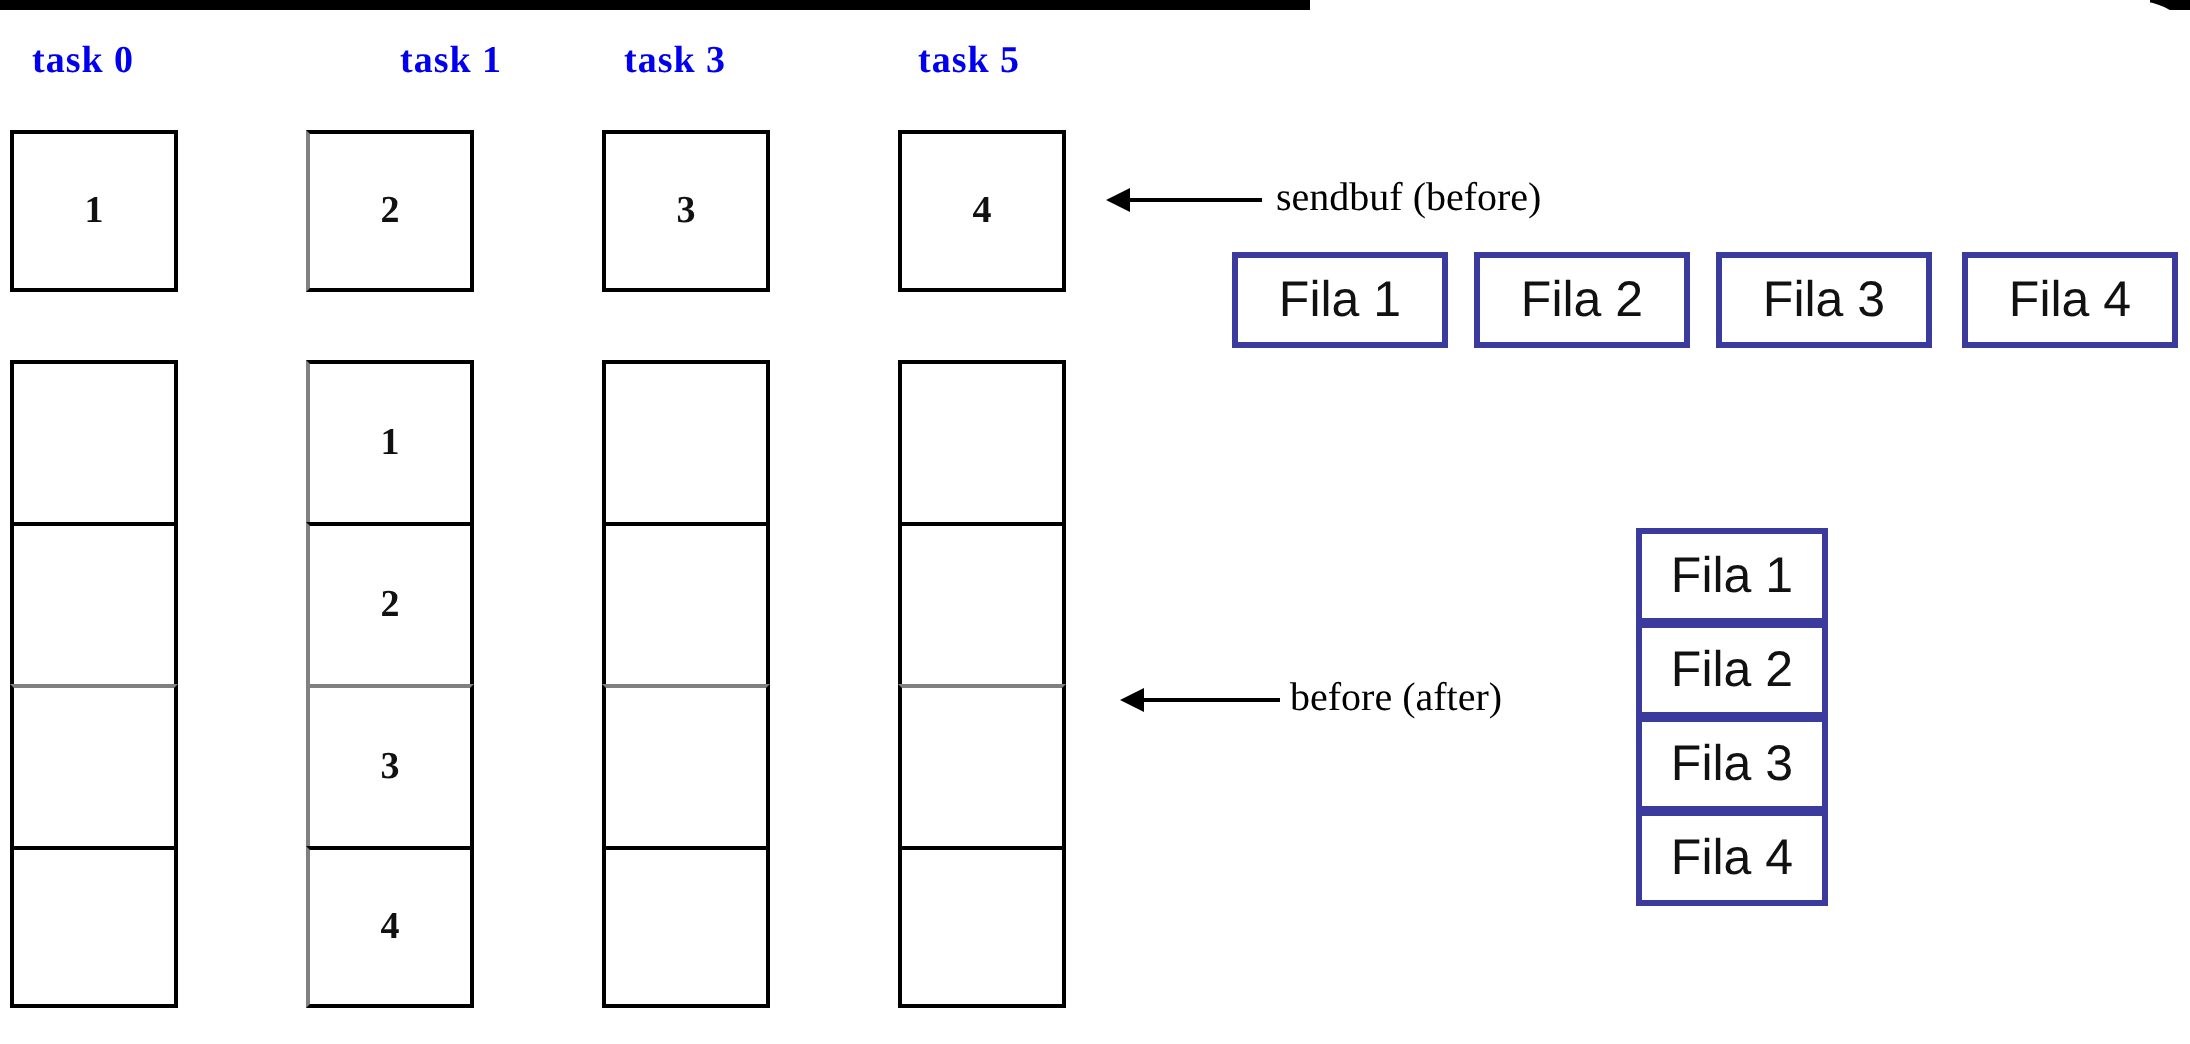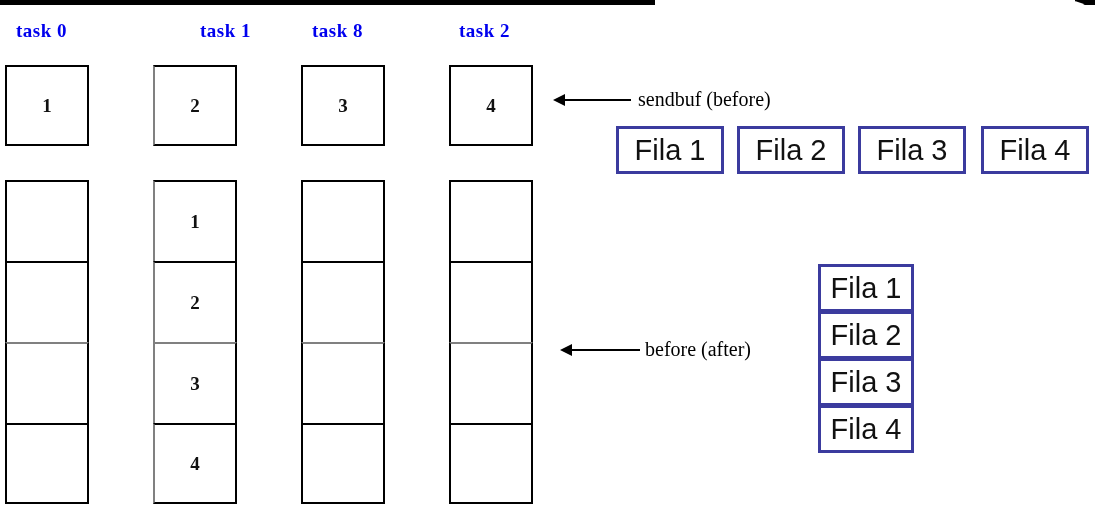--- a/index.html
+++ b/index.html
@@ -127,40 +127,40 @@
   
   .fila-box {
     position: absolute;
     box-sizing: border-box;
     border: 3px solid #3b3b9e;
     background: #ffffff;
     display: flex;
     align-items: center;
     justify-content: center;
     font-family: "Liberation Sans", "DejaVu Sans", sans-serif;
-    font-size: 29px;
+    font-size: 25px;
     color: #111111;
     letter-spacing: 0px;
   }
   .fila-h { width: 108px; height: 48px; }
   .fila-v { width: 96px; height: 48px; }
 </style>
 </head>
 <body>
 
 <div id="canvas">
 
   <div class="top-bar"></div>
   <div class="whiteout"></div>
   <div class="whiteout2"></div>
 
   <div class="task-label" style="left:16px;  top:20px;">task 0</div>
   <div class="task-label" style="left:164px; top:20px;margin-left:36px;">task 1</div>
-  <div class="task-label" style="left:312px; top:20px;">task 8</div>
-  <div class="task-label" style="left:459px; top:20px;">task 2</div>
+  <div class="task-label" style="left:312px; top:20px;">task 3</div>
+  <div class="task-label" style="left:459px; top:20px;">task 5</div>
 
   <div class="send-cell" style="left:5px;   top:65px;">1</div>
   <div class="send-cell soft-left" style="left:153px; top:65px;">2</div>
   <div class="send-cell" style="left:301px; top:65px;">3</div>
   <div class="send-cell" style="left:449px; top:65px;">4</div>
 
   <div class="arrow-row" style="left:553px; top:94px; width:78px;">
     <div class="arrow-head"></div>
     <div class="arrow-line" style="width:70px;"></div>
   </div>

